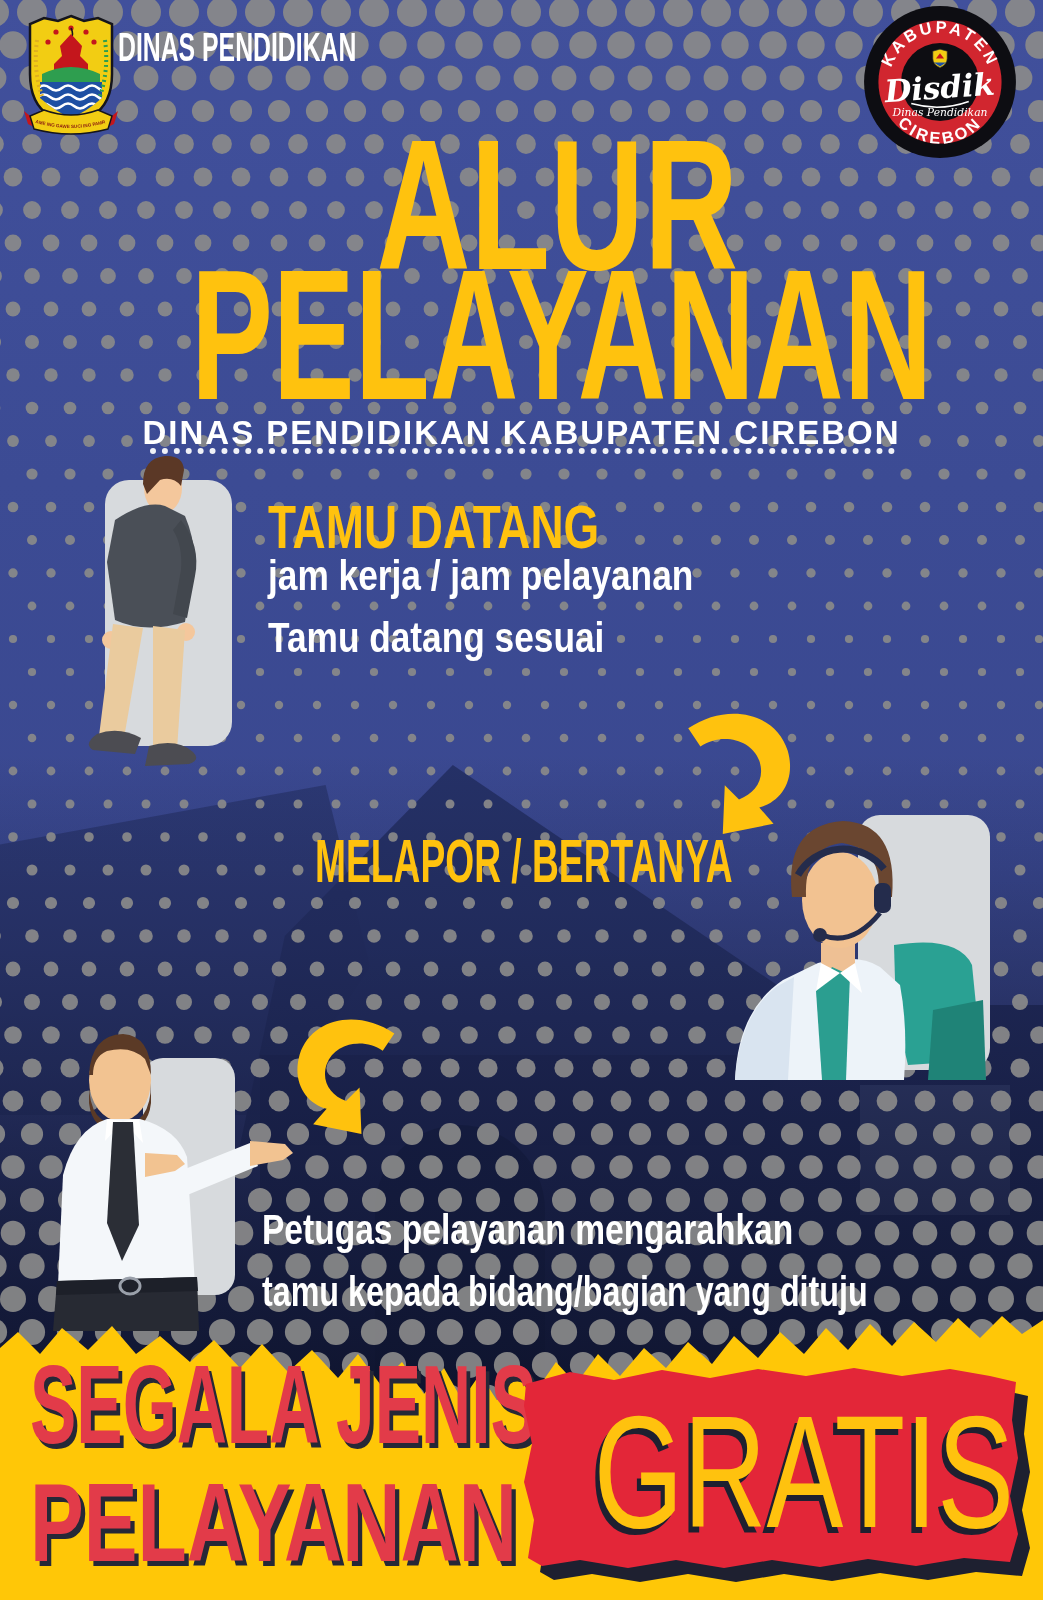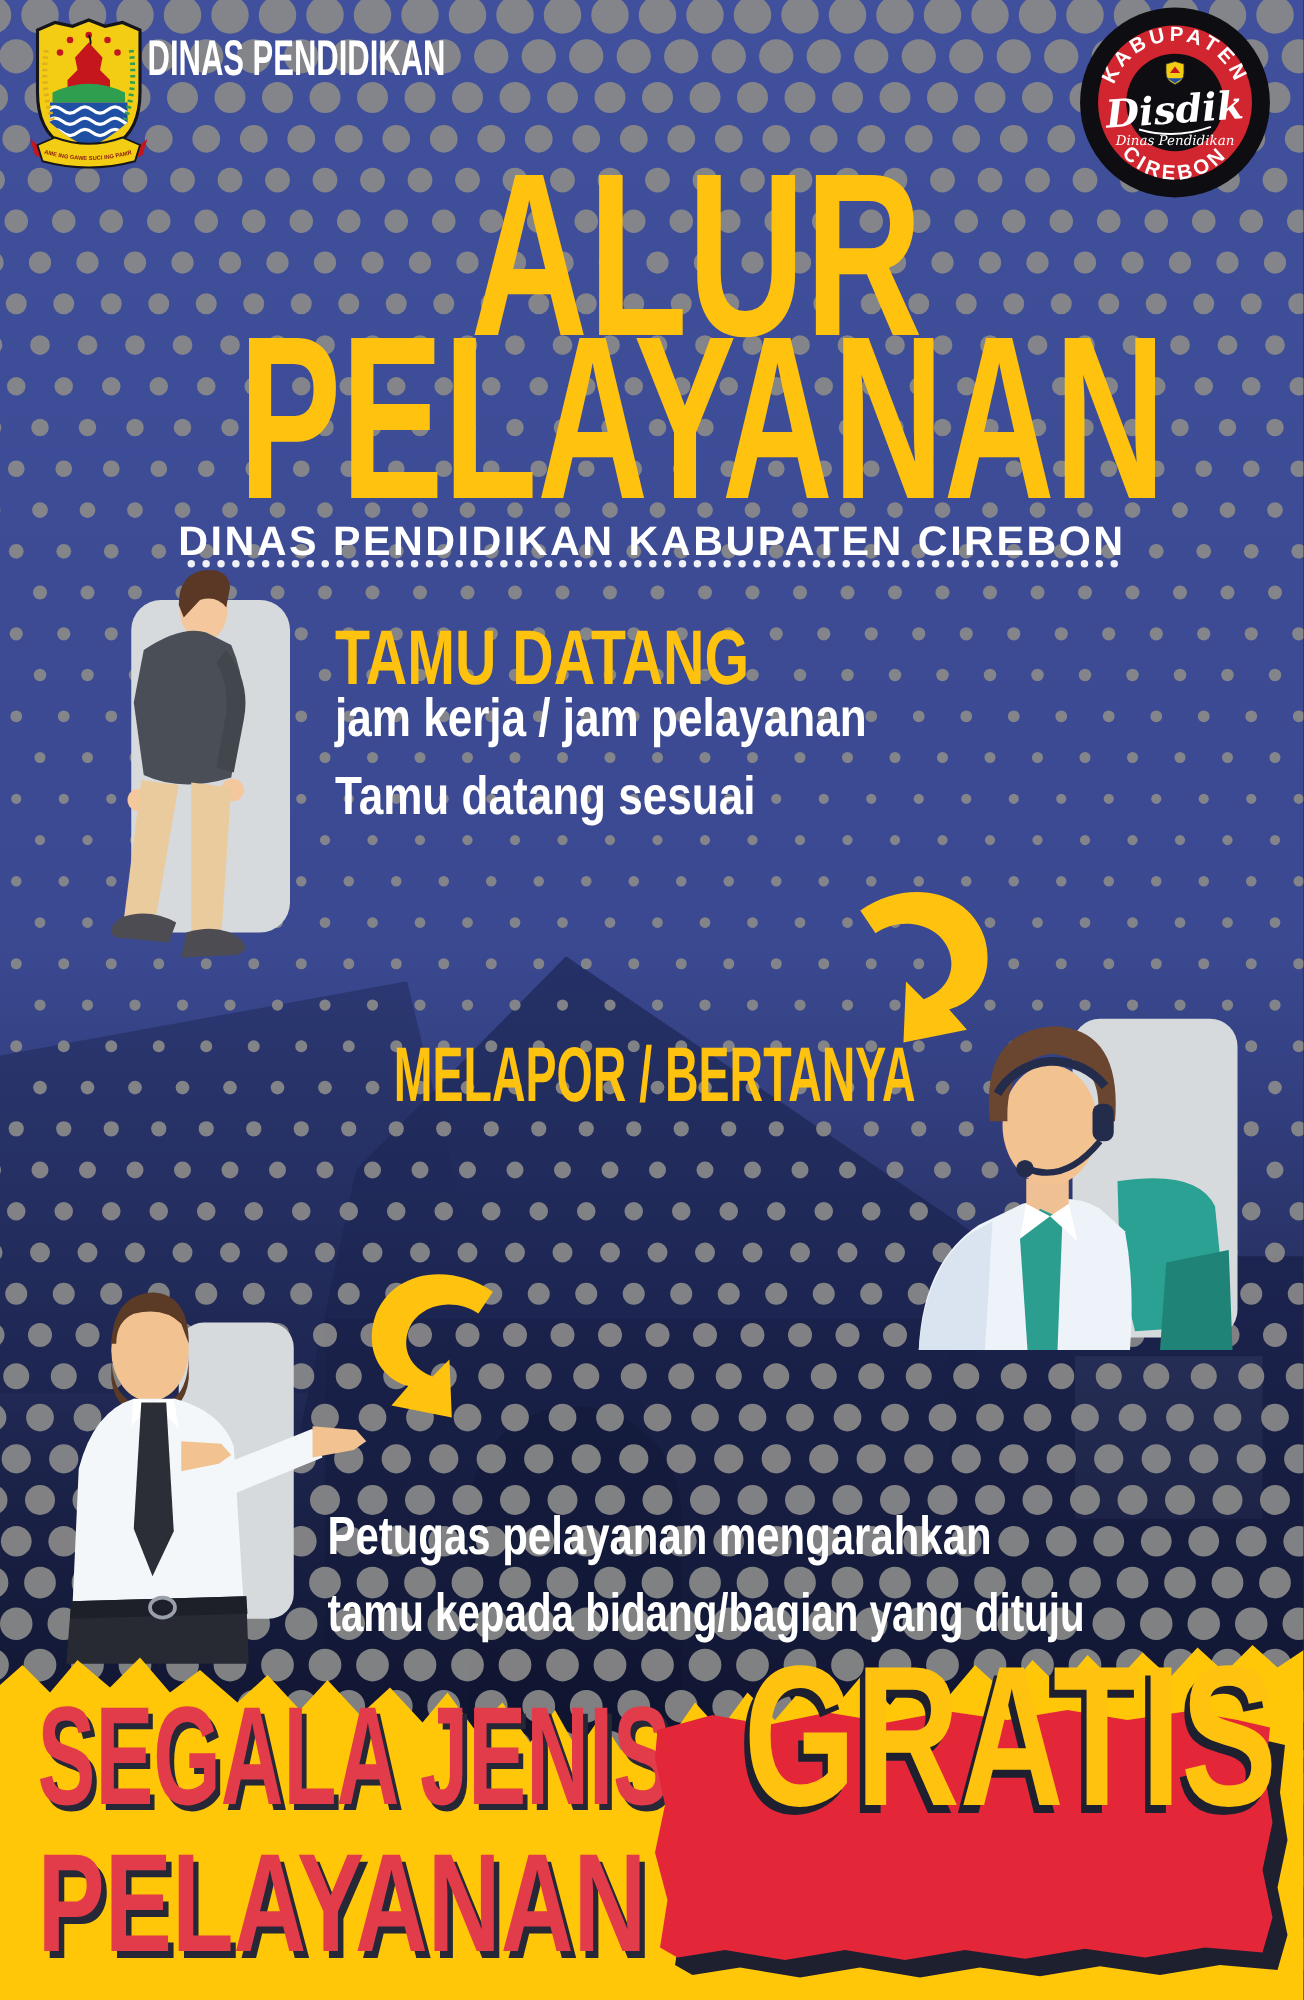--- a/index.html
+++ b/index.html
@@ -48,22 +48,22 @@
   .arrow{z-index:3;}
 
   
   .torn{left:0;top:1310px;width:1043px;height:96px;z-index:5;}
   .footer-solid{left:0;top:1400px;width:1043px;height:200px;background:var(--footer-yellow,#ffc707);z-index:5;}
   .footer-line{left:30px;z-index:6;color:var(--headline-red,#e23b49);font-weight:bold;font-size:112px;line-height:1;
     text-shadow:6px 5px 0 #262837;}
   .fl1{top:1349px;}
   .fl2{top:1467px;}
   .gratis-box{left:512px;top:1362px;width:520px;height:222px;z-index:6;}
-  .gratis-label{left:512px;top:1309px;width:520px;text-align:center;z-index:7;
-    color:var(--accent-yellow,#ffc20e);font-weight:bold;font-size:160px;line-height:1;
+  .gratis-label{left:512px;top:1392px;width:520px;text-align:center;z-index:7;
+    color:var(--accent-yellow,#ffc20e);font-weight:normal;font-size:160px;line-height:1;
     text-shadow:-6px 6px 0 #1e2030;}
 </style>
 </head>
 <body>
 
 <div class="poster">
 
   <div class="bg-photo">
     <div class="bg-roof-left"></div>
     <div class="bg-roof-mid"></div>

